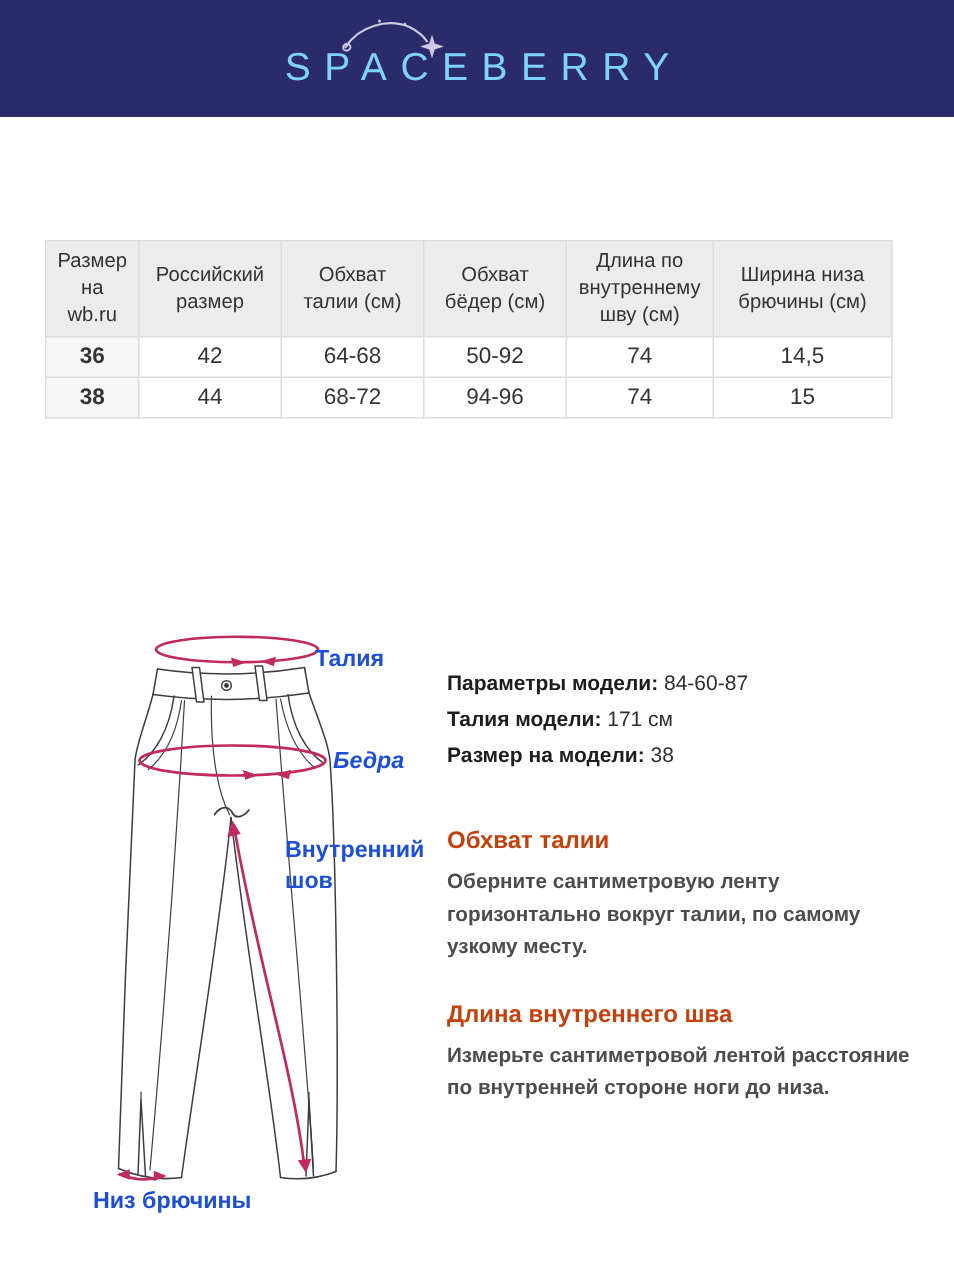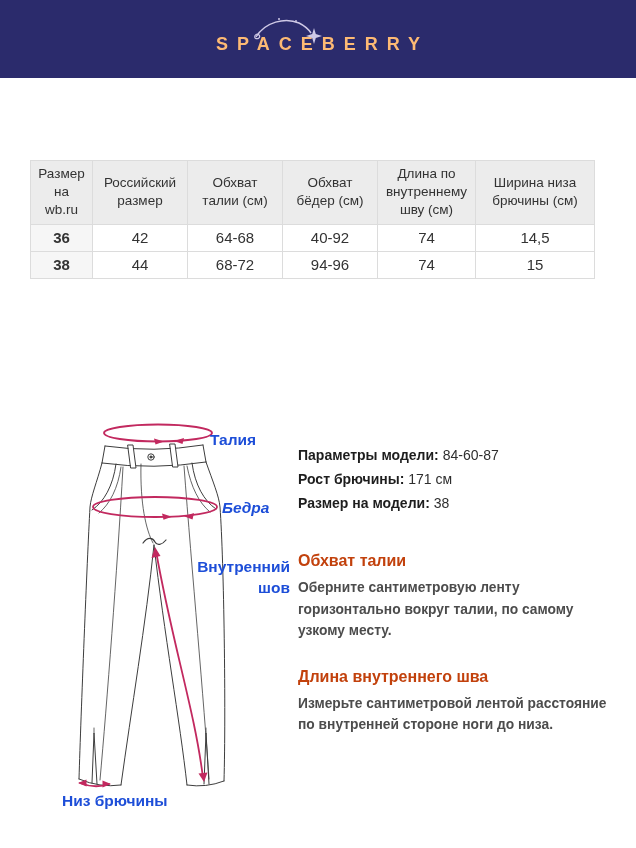--- a/index.html
+++ b/index.html
@@ -3,39 +3,39 @@
 <meta charset="utf-8">
 <style>
   html,body{margin:0;padding:0;background:#ffffff;}
   body{font-family:"Liberation Sans", sans-serif; -webkit-font-smoothing:antialiased;}
   .page{position:relative;width:636px;height:848px;background:#ffffff;overflow:hidden;margin:0 auto;}
 
   
   .brand-header{position:absolute;left:0;top:0;width:636px;height:78px;background:#2b2b6c;
     display:flex;align-items:center;justify-content:center;}
   .logo-wrap{position:relative;display:flex;align-items:center;justify-content:center;}
-  .logo-text{color:#fdba74;font-size:18px;letter-spacing:9px;font-weight:700;
+  .logo-text{color:#7dd3fc;font-size:26px;letter-spacing:9px;font-weight:400;
     padding-top:10px;text-indent:9px;}
   .comet-svg{position:absolute;left:42px;top:-12px;pointer-events:none;}
 
   
   .size-table{position:absolute;left:30px;top:160px;width:520px;border-collapse:collapse;
     table-layout:fixed;font-size:13.5px;color:#333;}
   .size-table th,.size-table td{border:1px solid #dcdcdc;text-align:center;vertical-align:middle;padding:4px 6px;}
   .size-table thead th{background:#ececec;font-weight:400;height:48px;line-height:1.35;}
   .size-table tbody td{background:#ffffff;font-size:15px;height:18px;}
   .size-table tbody td.first{background:#f6f6f6;font-weight:700;}
   .col1{width:62px;}.col2{width:95px;}.col3{width:95px;}.col4{width:95px;}.col5{width:98px;}.col6{width:119px;}
 
   
   .diagram-svg{position:absolute;left:52px;top:412px;}
   .diagram-label{position:absolute;font-size:15.5px;font-weight:700;color:#1d4ed8;line-height:21px;}
   .label-waist{left:210px;top:429px;}
   .label-hips{left:222px;top:497px;font-style:italic;}
-  .label-innerseam{left:190px;top:556px;width:100px;text-align:right;}
+  .label-innerseam{left:190px;top:556px;width:100px;}
   .label-hem{left:62px;top:790px;}
 
   
   .info-col{position:absolute;left:298px;top:443px;width:314px;color:#2e2e2e;}
   .model-line{font-size:14px;line-height:24px;}
   .model-line .lbl{font-weight:700;color:#1d1d1d;}
   .guide-section{margin-top:26px;}
   .guide-section.first-guide{margin-top:37px;}
   .guide-title{font-size:16px;font-weight:700;color:#c2410c;margin:0 0 7px 0;}
   .guide-text{font-size:13.8px;color:#4c4c4c;line-height:1.56;margin:0;font-weight:bold;}
@@ -75,21 +75,21 @@
         <th>Обхват бёдер (см)</th>
         <th>Длина по внутреннему шву (см)</th>
         <th>Ширина низа брючины (см)</th>
       </tr>
     </thead>
     <tbody>
       <tr>
         <td class="first">36</td>
         <td>42</td>
         <td>64-68</td>
-        <td>40-92</td>
+        <td>50-92</td>
         <td>74</td>
         <td>14,5</td>
       </tr>
       <tr>
         <td class="first">38</td>
         <td>44</td>
         <td>68-72</td>
         <td>94-96</td>
         <td>74</td>
         <td>15</td>
@@ -163,21 +163,21 @@
   <div class="diagram-label label-hips">Бедра</div>
   <div class="diagram-label label-innerseam">Внутренний шов</div>
   <div class="diagram-label label-hem">Низ брючины</div>
 
   <div class="info-col">
     <div class="model-line">
       <span class="lbl">Параметры модели:</span>
       <span>84-60-87</span>
     </div>
     <div class="model-line">
-      <span class="lbl">Рост брючины:</span>
+      <span class="lbl">Талия модели:</span>
       <span>171 см</span>
     </div>
     <div class="model-line">
       <span class="lbl">Размер на модели:</span>
       <span>38</span>
     </div>
 
     <div class="guide-section first-guide">
       <p class="guide-title">Обхват талии</p>
       <p class="guide-text">Оберните сантиметровую ленту горизонтально вокруг талии, по самому узкому месту.</p>

